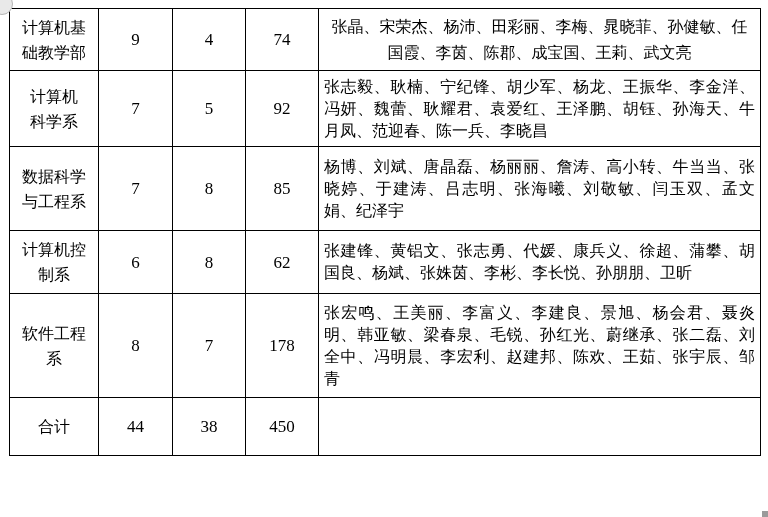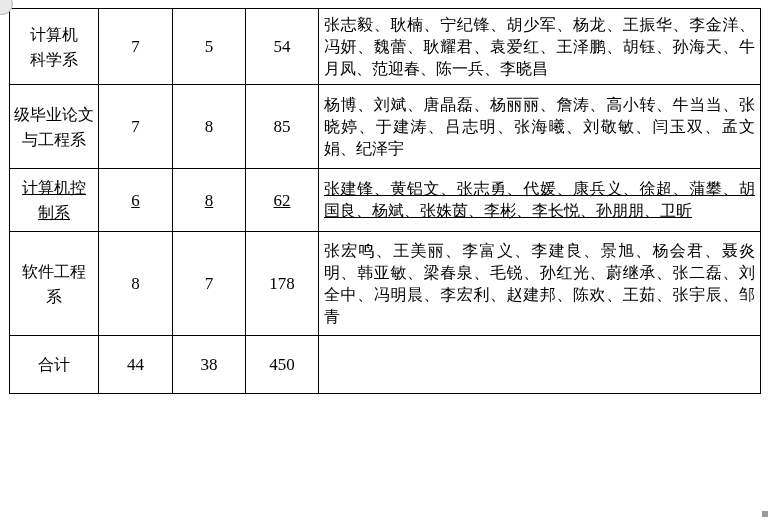--- a/index.html
+++ b/index.html
@@ -35,21 +35,21 @@
   col.c-dept    { width: 89px; }
   col.c-senior  { width: 74px; }
   col.c-mid     { width: 73px; }
   col.c-topics  { width: 73px; }
   col.c-teachers{ width: 442px; }
 
   tr.r-head { height: 55px; }
   tr.r-0 { height: 62px; }
   tr.r-1 { height: 76px; }
   tr.r-2 { height: 84px; }
-  tr.r-3 { height: 63px; text-decoration: underline; }
+  tr.r-3 { height: 63px; }
   tr.r-4 { height: 104px; }
   tr.r-5 { height: 58px; }
 
   td.num { font-size: 17px; }
 
   td.names {
     text-align: justify;
     text-justify: inter-ideograph;
     padding: 2px 5px;
     line-height: 22px;
@@ -91,32 +91,40 @@
 <table class="doc-table">
   <colgroup>
     <col class="c-dept">
       <col class="c-senior">
       <col class="c-mid">
       <col class="c-topics">
       <col class="c-teachers">
   </colgroup>
   <tbody>
 
+    <tr class="r-0">
+      <td>计算机基
+础教学部</td>
+      <td class="num">9</td>
+      <td class="num">4</td>
+      <td class="num">74</td>
+      <td class="names-center">张晶、宋荣杰、杨沛、田彩丽、李梅、晁晓菲、孙健敏、任国霞、李茵、陈郡、成宝国、王莉、武文亮</td>
+    </tr>
 
     <tr class="r-1">
       <td>计算机
 科学系</td>
       <td class="num">7</td>
       <td class="num">5</td>
-      <td class="num">54</td>
+      <td class="num">92</td>
       <td class="names">张志毅、耿楠、宁纪锋、胡少军、杨龙、王振华、李金洋、冯妍、魏蕾、耿耀君、袁爱红、王泽鹏、胡钰、孙海天、牛月凤、范迎春、陈一兵、李晓昌</td>
     </tr>
 
     <tr class="r-2">
-      <td>级毕业论文
+      <td>数据科学
 与工程系</td>
       <td class="num">7</td>
       <td class="num">8</td>
       <td class="num">85</td>
       <td class="names">杨博、刘斌、唐晶磊、杨丽丽、詹涛、高小转、牛当当、张晓婷、于建涛、吕志明、张海曦、刘敬敏、闫玉双、孟文娟、纪泽宇</td>
     </tr>
 
     <tr class="r-3">
       <td>计算机控
 制系</td>

